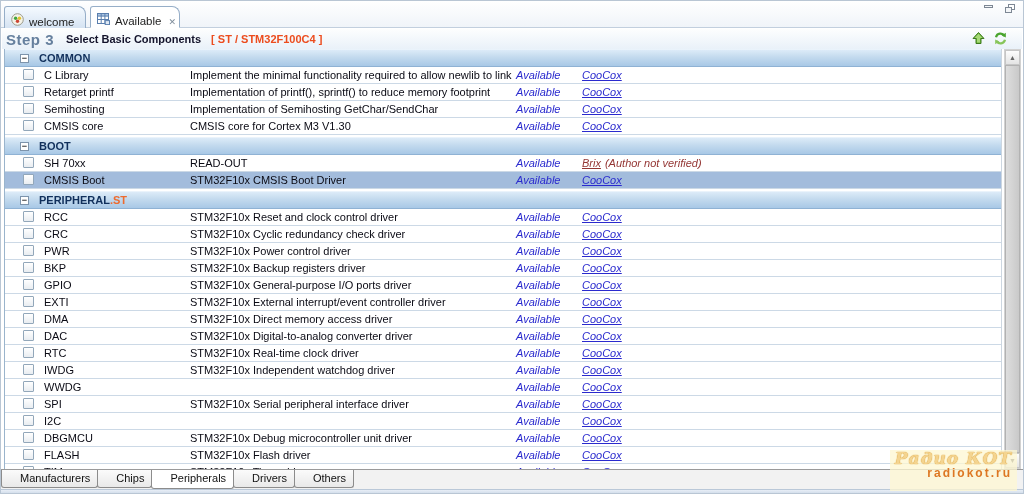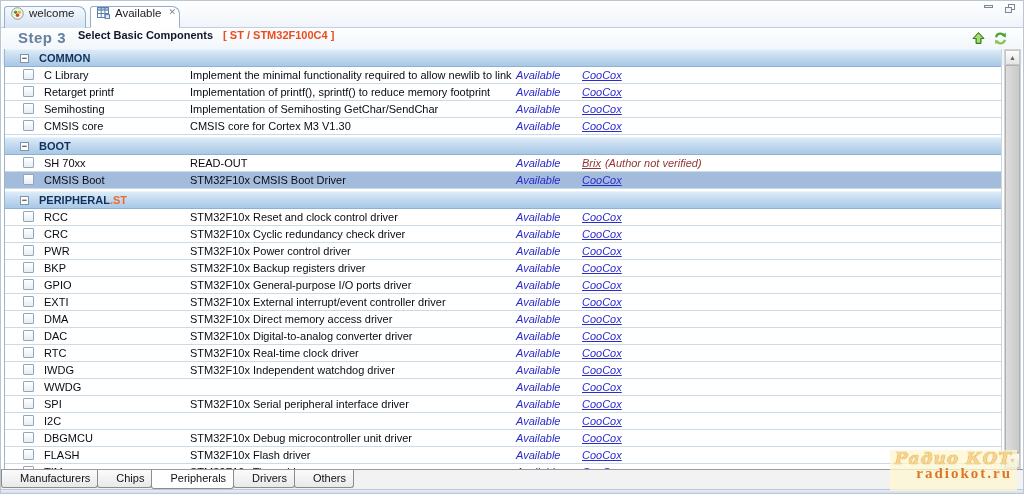--- a/index.html
+++ b/index.html
@@ -6,38 +6,38 @@
   html,body { width:1024px; height:494px; overflow:hidden; background:#ffffff;
               font-family:"Liberation Sans", sans-serif; }
   .window { position:relative; width:1024px; height:494px; background:#fff;
             border:1px solid #b9c6d4; }
 
   
   .titlebar { position:absolute; left:0; top:0; right:0; height:27px;
               background:linear-gradient(#ffffff,#f0f4f9);
               border-bottom:1px solid #c2cfde; }
   .toptabs { position:absolute; left:3px; bottom:-1px; display:flex; align-items:flex-end; }
-  .ttab { height:22px; display:flex; align-items:flex-start; gap:5px; padding:0 9px 0 6px;
+  .ttab { height:22px; display:flex; align-items:flex-end; gap:5px; padding:0 9px 0 6px;
           font-size:11.5px; color:#222; border:1px solid #96aec8; border-bottom:none;
           border-radius:3px 8px 0 0; margin-right:4px; cursor:default; }
   .ttab.inactive { background:linear-gradient(#f5faff,#d5e3f2); width:82px; }
   .ttab.active { background:#ffffff; width:90px; border-bottom:1px solid #fff; }
   .winbtns { position:absolute; right:6px; top:3px; display:flex; gap:8px; }
   .winbtn { width:13px; height:10px; position:relative; cursor:default; }
   .minimize-glyph { position:absolute; left:1px; top:1px; width:9px; height:3px;
                     border:1px solid #7d8794; background:#f4f6f8; }
   .restore-glyph1 { position:absolute; left:4px; top:0; width:7px; height:6px;
                     border:1px solid #7d8794; background:#fff; }
   .restore-glyph2 { position:absolute; left:1px; top:3px; width:7px; height:6px;
                     border:1px solid #7d8794; background:#f4f6f8; }
 
   
-  .stepbar { position:absolute; left:1px; right:1px; top:28px; height:36px;
+  .stepbar { position:absolute; left:1px; right:1px; top:28px; height:20px;
              background:linear-gradient(#fdfefe,#e9f1f9);
-             display:flex; padding-left:16px; }
+             display:flex; align-items:center; padding-left:4px; }
   .step-label { font-size:15px; font-weight:bold; letter-spacing:.5px; color:#66809e; margin-right:12px; }
   .step-title { font-size:11px; font-weight:bold; color:#13132b; margin-right:10px; }
   .step-device { font-size:11px; font-weight:bold; color:#ec4c1e; }
   .stepbar-icons { position:absolute; right:14px; top:2px; display:flex; gap:7px; }
   .icon16 { width:15px; height:15px; display:inline-block; cursor:pointer; }
 
   
   .table-wrap { position:absolute; left:3px; right:21px; top:48px; bottom:24px;
                 overflow:hidden; background:#fff;
                 border-left:1px solid #9ab4cc; border-right:1px solid #ccd6e0; }
@@ -90,21 +90,21 @@
   
   .statusstrip { position:absolute; left:0; right:0; bottom:0; height:4px;
                  background:linear-gradient(#e8eef6,#d4dfec); border-top:1px solid #bac8d8; }
 
   
   .watermark { position:absolute; right:6px; bottom:2px; z-index:5; text-align:right;
                background:rgba(253,247,210,0.75); padding:0 5px 11px 5px; pointer-events:none; }
   .wm-title { font-family:"DejaVu Serif", serif; font-size:17px; font-weight:bold;
               font-style:italic; color:#f4d490; text-shadow:0 0 1px #dca43c, 0 0 1px #dca43c;
               letter-spacing:1px; line-height:17px; }
-  .wm-url { font-family:Liberation Serif, serif; font-size:15px; font-weight:bold;
+  .wm-url { font-family:Liberation Sans, sans-serif; font-size:12px; font-weight:bold;
             color:#dd7722; letter-spacing:2px; line-height:13px; }
 </style>
 </head>
 <body>
 
 <div class="window">
 
   <div class="titlebar">
     <div class="toptabs">
       <div class="ttab inactive">

